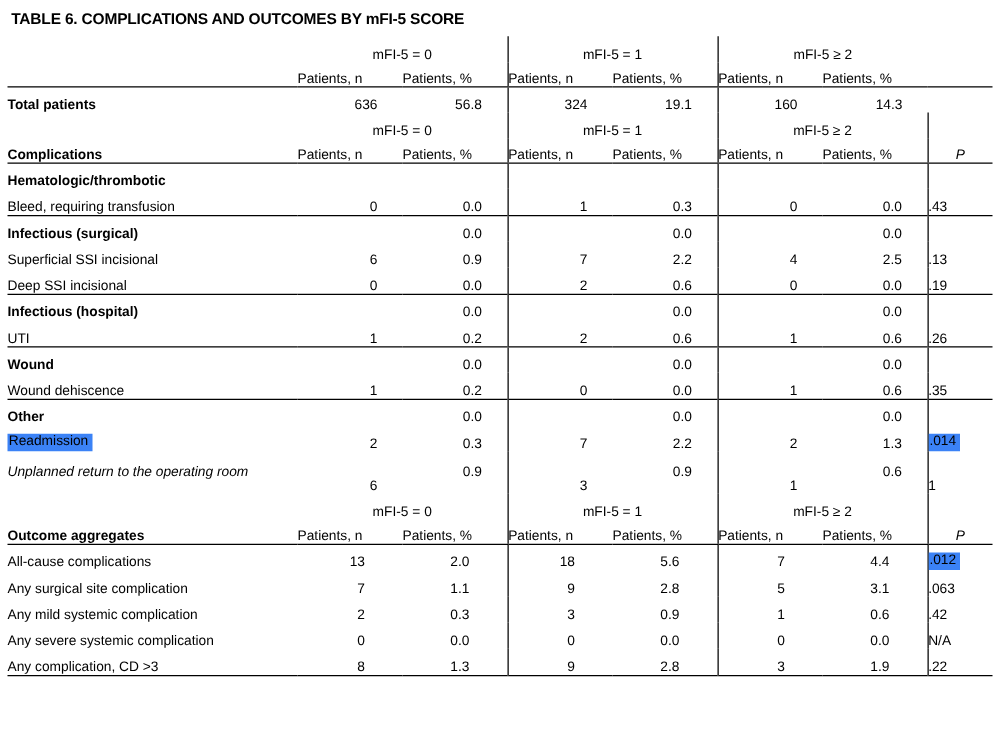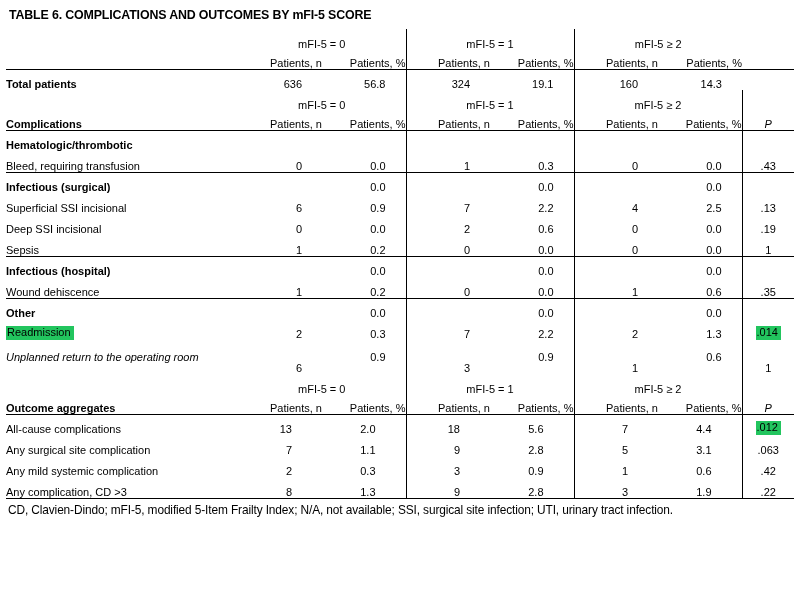--- a/index.html
+++ b/index.html
@@ -41,37 +41,37 @@
   col.c-label { width: 232px; }
   col.c-n     { width: 84px; }
   col.c-p     { width: 84px; }
   col.c-pv    { width: 52px; }
 
   .lbl       { padding-left: 4px; text-align: left; white-space: nowrap; }
   .lbl.bold  { font-weight: bold; margin-left: 13px; }
   .num       { text-align: center; padding-right: 2px; white-space: nowrap; }
   .num.r     { text-align: right; padding-right: 20px; }
   .num.r2    { text-align: right; padding-right: 30px; }
-  .pv        { text-align: center; padding-right: 16px; white-space: nowrap; margin-top: 43px; }
+  .pv        { text-align: left; padding-right: 16px; white-space: nowrap; margin-top: 43px; }
 
   .grp-head  { text-align: center; font-weight: bold; white-space: nowrap; }
-  .sub-head  { text-align: right; white-space: nowrap; }
+  .sub-head  { text-align: left; white-space: nowrap; }
   .p-head    { text-align: center; font-style: italic; white-space: nowrap; }
 
   
   .vl  { border-left: 1.3px solid #000; }
 
   
   .rule-top td, .rule-top th { border-top: 1.3px solid #000; }
   .rule-bot td, .rule-bot th { border-bottom: 1.3px solid #000; }
 
   tr.h-hdr td { height: 21px; }
   tr.h-sub td { height: 19px; }
   tr.h-row td { height: 21px; }
-  .hl-box { background: #22c55e; display: inline-block; padding: 1px 3px 2px 1px; }
+  .hl-box { background: #3b82f6; display: inline-block; padding: 1px 3px 2px 1px; }
 
   .two-line { line-height: 1.12; white-space: normal; padding-left: 4px; font-style: italic; }
 
   .footnote {
     font-size: 11.9px;
     padding: 4px 0 0 2px;
     white-space: nowrap;
     letter-spacing: -0.12px;
   }
   .sec-rule td { border-top: 1.3px solid #000; }
@@ -199,32 +199,42 @@
         <tr class="h-row">
           <td class="lbl">Deep SSI incisional</td>
           <td class="num r">0</td>
           <td class="num r">0.0</td>
           <td class="num r vl">2</td>
           <td class="num r">0.6</td>
           <td class="num r vl">0</td>
           <td class="num r">0.0</td>
           <td class="pv vl">.19</td>
         </tr>
-        <tr class="h-row">
-          <td class="lbl">Sepsis</td>
+        <tr class="h-row sec-rule">
+          <td class="lbl bold">Infectious (hospital)</td>
+          <td class="num r"></td>
+          <td class="num r">0.0</td>
+          <td class="num r vl"></td>
+          <td class="num r">0.0</td>
+          <td class="num r vl"></td>
+          <td class="num r">0.0</td>
+          <td class="pv vl"></td>
+        </tr>
+        <tr class="h-row">
+          <td class="lbl">UTI</td>
           <td class="num r">1</td>
           <td class="num r">0.2</td>
-          <td class="num r vl">0</td>
-          <td class="num r">0.0</td>
-          <td class="num r vl">0</td>
-          <td class="num r">0.0</td>
-          <td class="pv vl">1</td>
-        </tr>
-        <tr class="h-row sec-rule">
-          <td class="lbl bold">Infectious (hospital)</td>
+          <td class="num r vl">2</td>
+          <td class="num r">0.6</td>
+          <td class="num r vl">1</td>
+          <td class="num r">0.6</td>
+          <td class="pv vl">.26</td>
+        </tr>
+        <tr class="h-row sec-rule">
+          <td class="lbl bold">Wound</td>
           <td class="num r"></td>
           <td class="num r">0.0</td>
           <td class="num r vl"></td>
           <td class="num r">0.0</td>
           <td class="num r vl"></td>
           <td class="num r">0.0</td>
           <td class="pv vl"></td>
         </tr>
         <tr class="h-row">
           <td class="lbl">Wound dehiscence</td>
@@ -324,32 +334,41 @@
           <td class="lbl">Any mild systemic complication</td>
           <td class="num r2">2</td>
           <td class="num r2">0.3</td>
           <td class="num r2 vl">3</td>
           <td class="num r2">0.9</td>
           <td class="num r2 vl">1</td>
           <td class="num r2">0.6</td>
           <td class="pv vl">.42</td>
         </tr>
         <tr class="h-row">
+          <td class="lbl">Any severe systemic complication</td>
+          <td class="num r2">0</td>
+          <td class="num r2">0.0</td>
+          <td class="num r2 vl">0</td>
+          <td class="num r2">0.0</td>
+          <td class="num r2 vl">0</td>
+          <td class="num r2">0.0</td>
+          <td class="pv vl">N/A</td>
+        </tr>
+        <tr class="h-row">
           <td class="lbl">Any complication, CD &gt;3</td>
           <td class="num r2">8</td>
           <td class="num r2">1.3</td>
           <td class="num r2 vl">9</td>
           <td class="num r2">2.8</td>
           <td class="num r2 vl">3</td>
           <td class="num r2">1.9</td>
           <td class="pv vl">.22</td>
         </tr>
       </tbody>
     <tbody>
       <tr class="rule-top">
         <td colspan="8" style="height:1px"></td>
       </tr>
     </tbody>
   </table>
 
-  <div class="footnote">CD, Clavien-Dindo; mFI-5, modified 5-Item Frailty Index; N/A, not available; SSI, surgical site infection; UTI, urinary tract infection.</div>
 
 </div>
 
 </body></html>

